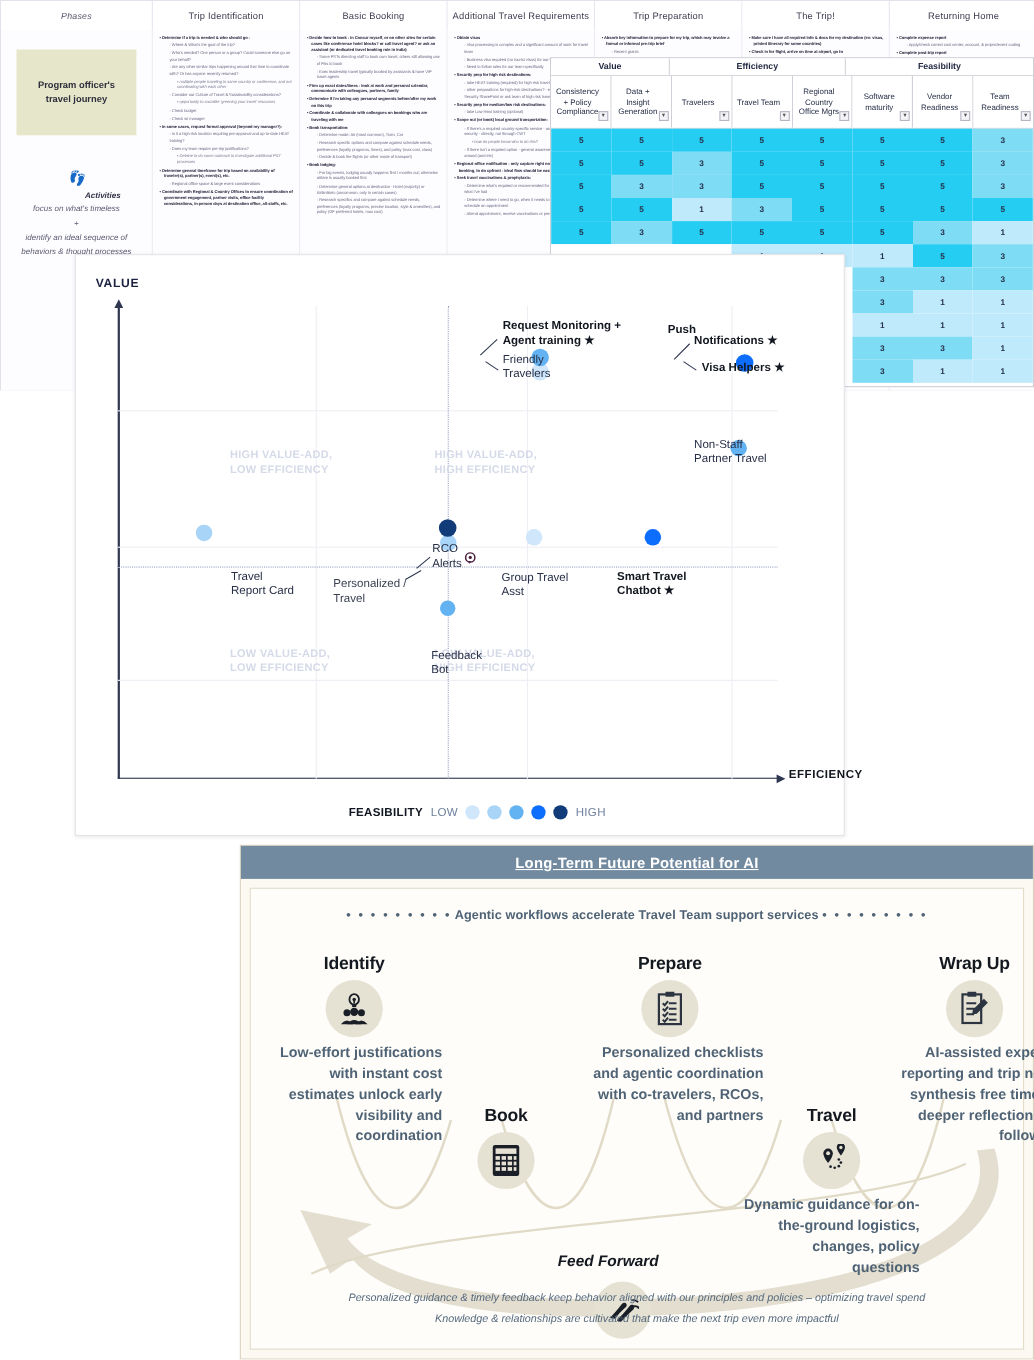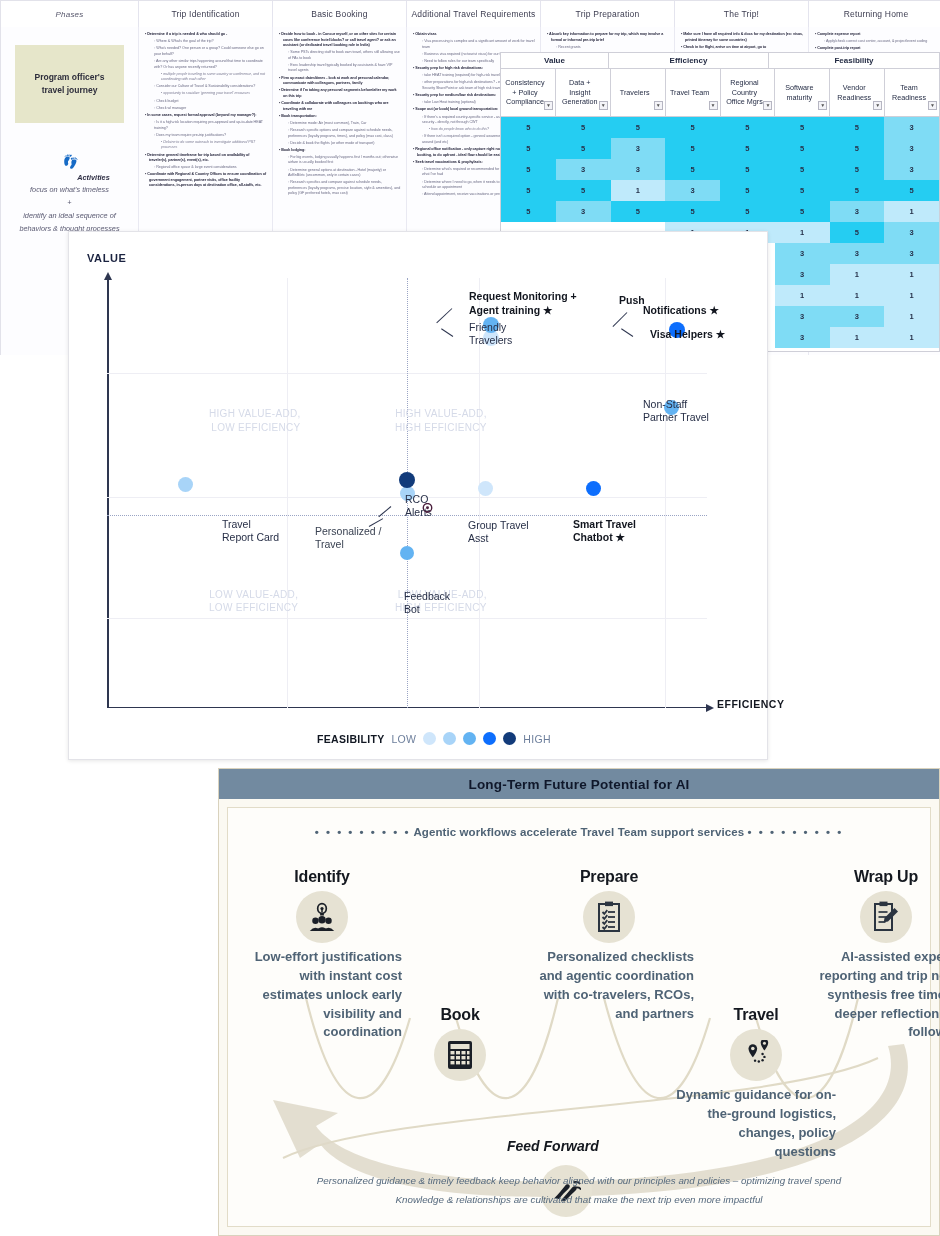--- a/index.html
+++ b/index.html
@@ -100,42 +100,42 @@
   .arrow-up { position:absolute; left:-3.5px; top:-6px; width:0;height:0;
               border-left:4px solid transparent;border-right:4px solid transparent;
               border-bottom:8px solid #2e3650;}
   .arrow-rt { position:absolute; right:-7px; bottom:-4px; width:0;height:0;
               border-top:4px solid transparent;border-bottom:4px solid transparent;
               border-left:8px solid #2e3650;}
   .mid-v { position:absolute; top:0; bottom:0; width:0;
            border-left:1.5px dotted #9aa4c4; }
   .mid-h { position:absolute; left:0; right:0; height:0;
            border-top:1.5px dotted #9aa4c4; }
-  .quad { position:absolute; font-size:10px; font-weight:normal; color:#d5dae8;
-          letter-spacing:.3px; line-height:1.35;text-align:right; }
+  .quad { position:absolute; font-size:10px; font-weight:bold; color:#d5dae8;
+          letter-spacing:.3px; line-height:1.35; }
   .dot { position:absolute; border-radius:50%; }
-  .plabel { position:absolute; font-size:10.5px; color:#272f47; line-height:1.25; white-space:nowrap;margin-left:12px; }
+  .plabel { position:absolute; font-size:10.5px; color:#272f47; line-height:1.25; white-space:nowrap; }
   .plabel.bold { font-weight:bold; color:#12161f; }
   .plabel.grey { color:#3a4252; }
   .lead { position:absolute; background:#2e3650; height:1px; transform-origin: left center; }
   .eye-icon { position:absolute; width:11px; height:11px; }
   .sc-legend { position:absolute; left:248px; bottom:14px; display:flex;
                align-items:center; gap:7px; }
   .sc-legend .lg-title { font-size:10.5px; font-weight:bold; color:#111722; letter-spacing:.3px; }
   .sc-legend .lg-end { font-size:10.5px; color:#6d7f9c; letter-spacing:.3px; }
   .lg-dot { width:13px; height:13px; border-radius:50%; }
 
   
   .future {
     position:absolute; left:218px; top:768px; width:722px; height:468px;
     background:#fbf9f2; border:1px solid #d9d2bd;
   }
   .fu-title {
-    height:30px; background:#728aa0; color:#0f172a; font-size:13.5px; font-weight:bold;
-    display:flex; align-items:center; justify-content:center; letter-spacing:.2px;
+    height:30px; background:#728aa0; color:#ffffff; font-size:13.5px; font-weight:bold;
+    display:flex; align-items:center; justify-content:center; letter-spacing:.2px;text-decoration:underline;
   }
   .fu-inner { position:absolute; left:8px; top:38px; right:8px; bottom:8px;
               background:#fefdfa; border:1px solid #e2dcc8; }
   .fu-sub { position:absolute; top:18px; left:0; right:0; text-align:center;
             font-size:11.5px; font-weight:bold; color:#4f6375; letter-spacing:.1px; }
   .fu-sub .dots { letter-spacing:2px; color:#4f6375; }
   .node { position:absolute; text-align:center; }
   .node-title { font-size:16px; font-weight:bold; color:#14181f; letter-spacing:-.2px;text-align:center; }
   .node-ico { width:52px; height:52px; border-radius:50%; background:#e6e2d3;
               margin:5px auto 0; display:flex; align-items:center; justify-content:center; }

